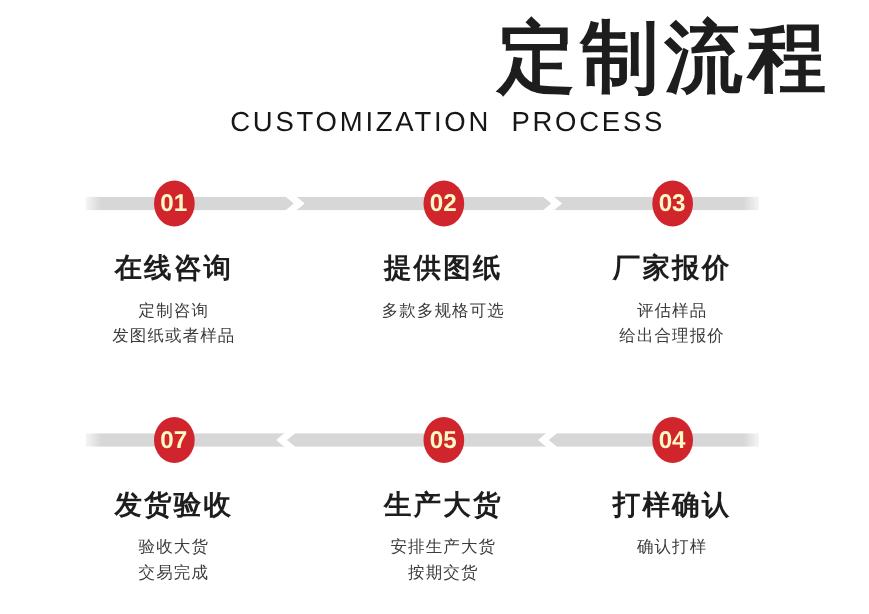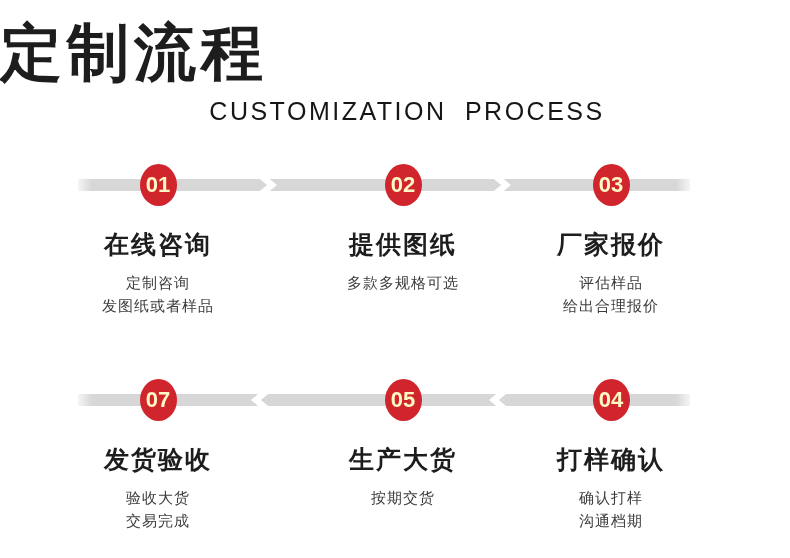--- a/index.html
+++ b/index.html
@@ -12,22 +12,22 @@
   html,body{background:#fff;}
   body{
     font-family:"Liberation Sans","DejaVu Sans",sans-serif;
     width:790px;height:558px;position:relative;overflow:hidden;
   }
   .page{position:absolute;inset:0;background:#fff;}
 
   
   .main-title{
     position:absolute;top:18px;left:0;width:756px;
-    text-align:left;
-    font-size:62px;line-height:70px;font-weight:900;
+    text-align:right;
+    font-size:71px;line-height:70px;font-weight:900;
     letter-spacing:5px;color:var(--ink,#1d1d1d);
   }
   .sub-title{
     position:absolute;top:96px;left:0;width:790px;
     text-align:center;
     font-size:25px;line-height:30px;font-weight:400;
     letter-spacing:2.5px;word-spacing:9px;color:#161616;padding-left:24px;
   }
 
   
@@ -134,29 +134,29 @@
         <div>交易完成</div>
       </div>
     </div>
 
     <div class="step c2">
       <div class="badge">
         <span>05</span>
       </div>
       <div class="step-title">生产大货</div>
       <div class="step-desc">
+        <div>安排生产大货</div>
         <div>按期交货</div>
       </div>
     </div>
 
     <div class="step c3">
       <div class="badge">
         <span>04</span>
       </div>
       <div class="step-title">打样确认</div>
       <div class="step-desc">
         <div>确认打样</div>
-        <div>沟通档期</div>
       </div>
     </div>
   </div>
 
 </div>
 
 </body></html>

